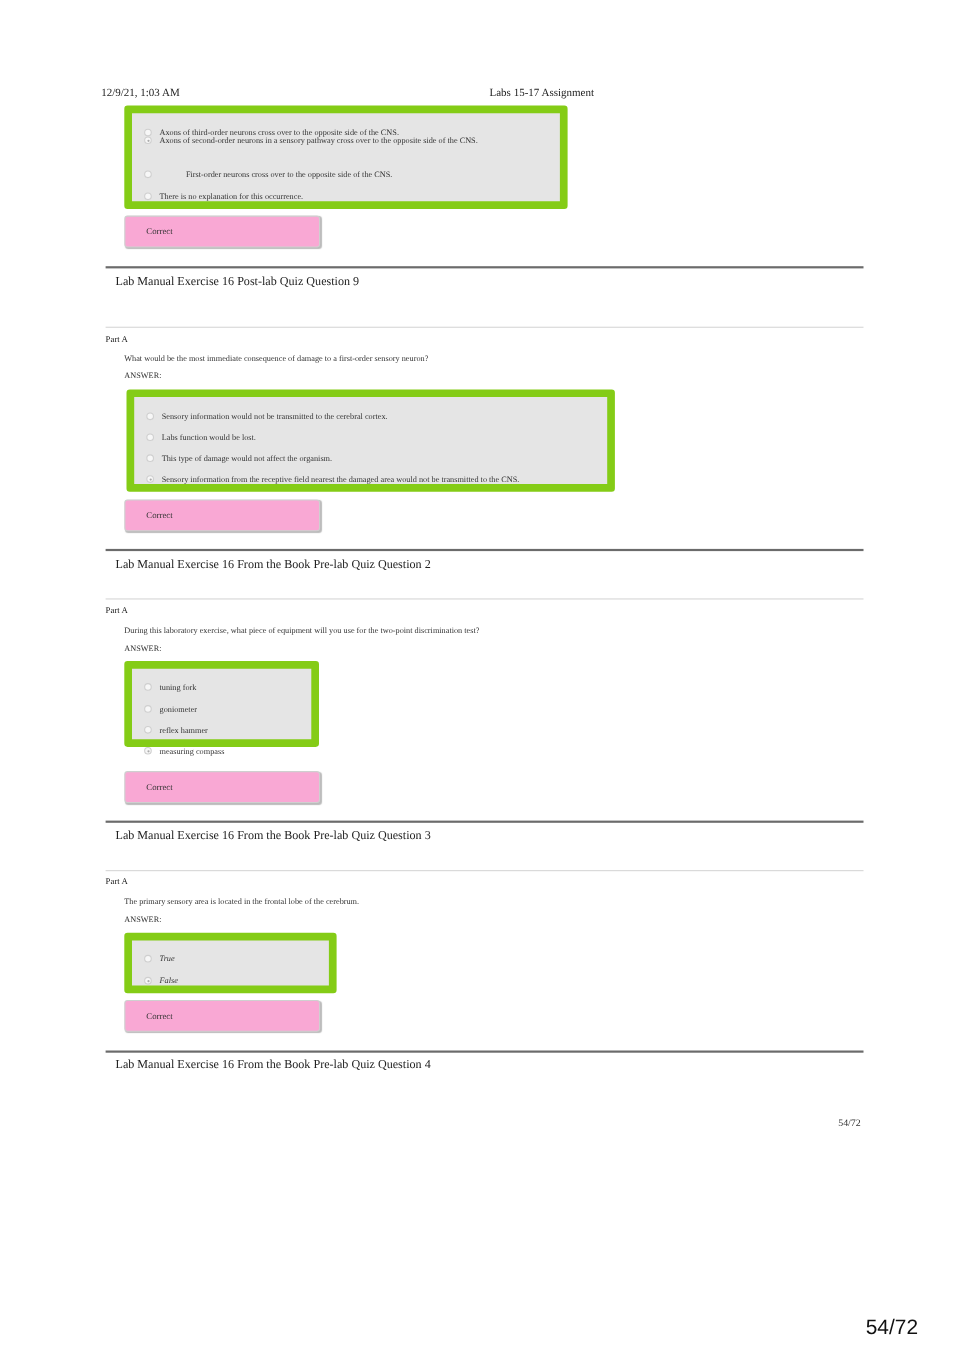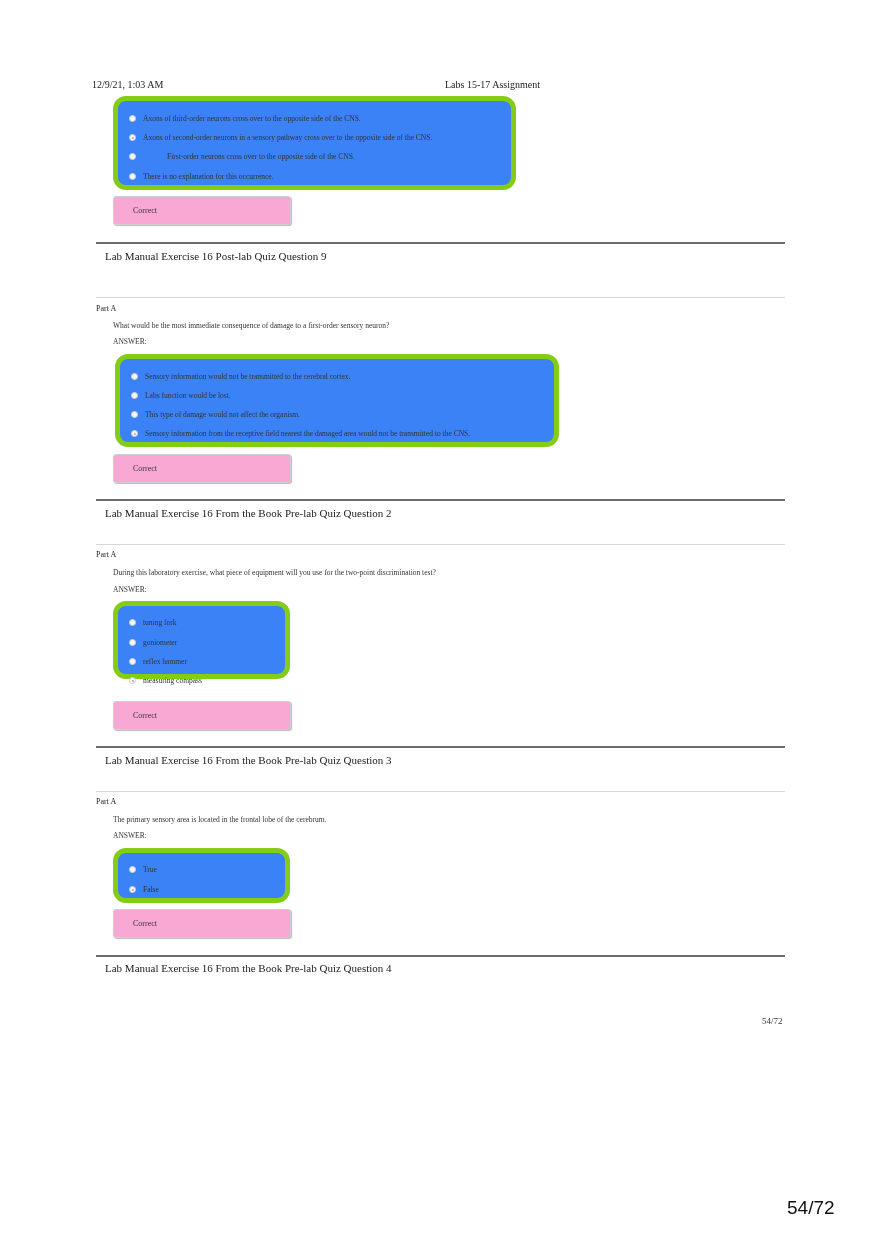--- a/index.html
+++ b/index.html
@@ -1,21 +1,21 @@
 <!DOCTYPE html>
 <html><head>
 <meta charset="utf-8">
 <style>
   html, body { margin: 0; padding: 0; background: #ffffff; }
   body { width: 880px; height: 1247px; position: relative; overflow: hidden;
          font-family: "Liberation Serif", "DejaVu Serif", serif; color: #222; }
   .hdr { position: absolute; top: 79px; font-size: 10px; color: #222; }
   .hdr-left { left: 92px; }
   .hdr-right { left: 445px; }
-  .box { position: absolute; border: 5px solid #84cc16; border-radius: 13px; background: #3b82f6; box-sizing: border-box; }
+  .box { position: absolute; border: 7px solid #84cc16; border-radius: 3px; background: #e5e5e5; box-sizing: border-box; }
   .opt { position: absolute; left: 11px; font-size: 7.5px; color: #333; display: flex; align-items: center; white-space: nowrap; }
   .radio { width: 7px; height: 7px; border-radius: 50%; border: 1px solid #cfcfcf; background: #f7f7f7; margin-right: 7px; box-sizing: border-box; position: relative; flex: 0 0 auto; }
   .radio.sel::after { content: ""; position: absolute; left: 1.5px; top: 1.5px; width: 2px; height: 2px; border-radius: 50%; background: #aaa; }
   .correct { position: absolute; width: 178px; height: 29px; border: 1px solid #cfcfcf; border-radius: 3px; box-shadow: 1px 1px 1px #bbb; background: #f9a8d4; box-sizing: border-box; font-size: 8px; color: #333; padding: 9px 0 0 19px; }
   .rule-thick { position: absolute; left: 96px; width: 689px; height: 2px; background: #6b6b6b; }
   .rule-thin { position: absolute; left: 96px; width: 689px; height: 1px; background: #d6d6d6; }
   .sec-title { position: absolute; left: 105px; font-size: 11px; color: #222; }
   .part { position: absolute; left: 96px; font-size: 8px; color: #222; }
   .qtext { position: absolute; left: 113px; font-size: 7.5px; color: #333; }
   .answer { position: absolute; left: 113px; font-size: 7.5px; color: #333; }
@@ -26,21 +26,21 @@
 <body>
 
 <div class="hdr hdr-left">12/9/21, 1:03 AM</div>
 <div class="hdr hdr-right">Labs 15-17 Assignment</div>
 
 <div class="box" style="left:113px; top:96px; width:403px; height:94px;">
   <div class="opt" style="top:13px;">
       <span class="radio"></span>
       <span>Axons of third-order neurons cross over to the opposite side of the CNS.</span>
     </div>
-  <div class="opt" style="top:32px;">
+  <div class="opt" style="top:20px;">
       <span class="radio sel"></span>
       <span>Axons of second-order neurons in a sensory pathway cross over to the opposite side of the CNS.</span>
     </div>
   <div class="opt" style="top:51px;gap:24px;">
       <span class="radio"></span>
       <span>First-order neurons cross over to the opposite side of the CNS.</span>
     </div>
   <div class="opt" style="top:71px;">
       <span class="radio"></span>
       <span>There is no explanation for this occurrence.</span>
@@ -99,21 +99,21 @@
     </div>
 </div>
 <div class="correct" style="left:113px; top:701px;">Correct</div>
 
 <div class="rule-thick" style="top:746px;"></div>
 <div class="sec-title" style="top:754px;">Lab Manual Exercise 16 From the Book Pre-lab Quiz Question 3</div>
 <div class="rule-thin" style="top:791px;"></div>
 <div class="part" style="top:797px;">Part A</div>
 <div class="qtext" style="top:815px;">The primary sensory area is located in the frontal lobe of the cerebrum.</div>
 <div class="answer" style="top:831px;">ANSWER:</div>
-<div class="box" style="left:113px; top:848px; width:177px; height:55px;">
+<div class="box" style="left:113px; top:848px; width:193px; height:55px;font-style:italic;">
   <div class="opt" style="top:12px;">
       <span class="radio"></span>
       <span>True</span>
     </div>
   <div class="opt" style="top:32px;">
       <span class="radio sel"></span>
       <span>False</span>
     </div>
 </div>
 <div class="correct" style="left:113px; top:909px;">Correct</div>

